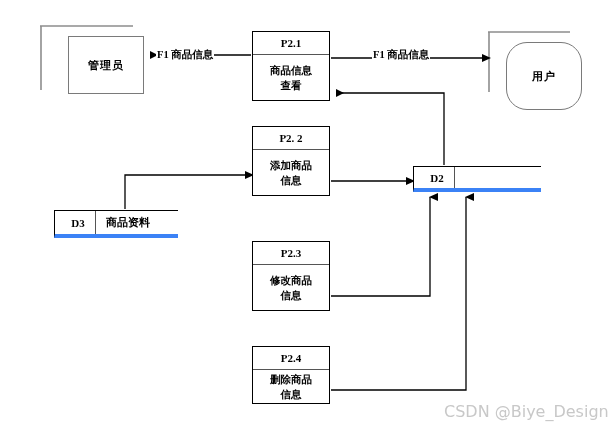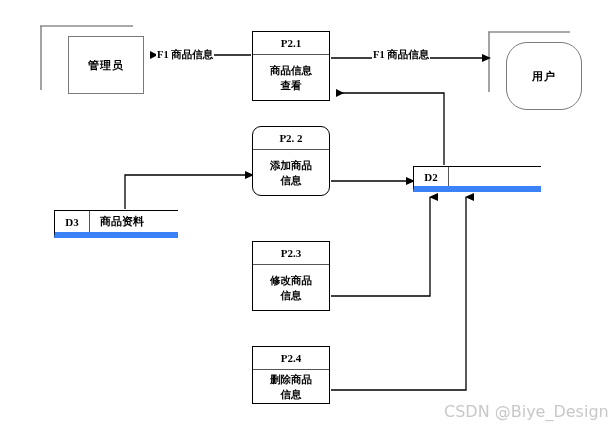--- a/index.html
+++ b/index.html
@@ -68,26 +68,27 @@
     font-family: "DejaVu Sans", sans-serif;
     font-size: 10.5px;
     font-weight: bold;
     color: #000000;
     line-height: 1.35;
     text-align: center;
   }
   
   .store {
     border-top: 1px solid #000000;
-    border-bottom: 6px solid #3b82f6;
+    border-bottom: 4px solid #3b82f6;
     border-left: 1px solid #000000;
     border-right: none;
     display: flex;
     align-items: stretch;
     background: #ffffff;
+    padding-left: 6px;
   }
   .store-id {
     width: 34px;
     border-right: 1px solid #555555;
     display: flex;
     align-items: center;
     justify-content: center;
     font-family: "Liberation Serif", serif;
     font-size: 11px;
     font-weight: bold;
@@ -189,21 +190,21 @@
   </div>
 
   <div class="node process" style="left:252px; top:31px; width:78px; height:70px;">
     <div class="process-id">P2.1</div>
     <div class="process-body">
       <span>商品信息</span>
       <span>查看</span>
     </div>
   </div>
 
-  <div class="node process" style="left:252px; top:126px; width:78px; height:70px;border-radius:9px;">
+  <div class="node process" style="left:252px; top:126px; width:78px; height:70px;">
     <div class="process-id">P2. 2</div>
     <div class="process-body">
       <span>添加商品</span>
       <span>信息</span>
     </div>
   </div>
 
   <div class="node process" style="left:252px; top:241px; width:78px; height:70px;">
     <div class="process-id">P2.3</div>
     <div class="process-body">

